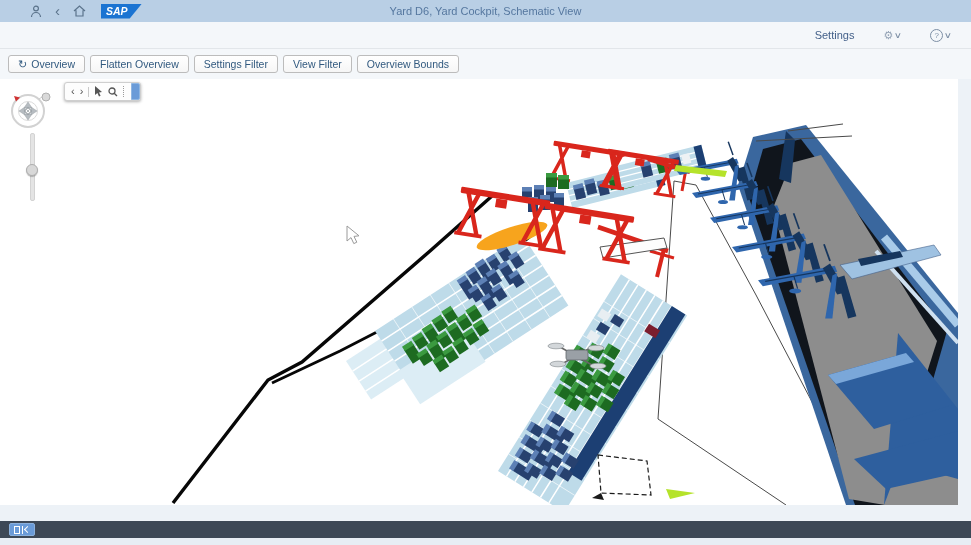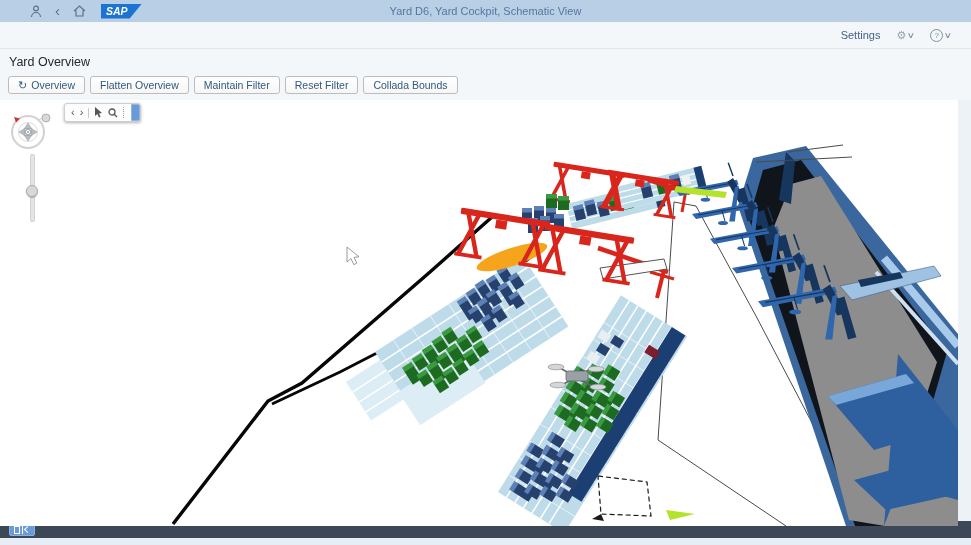--- a/index.html
+++ b/index.html
@@ -8,21 +8,21 @@
   
   .shell{height:22px;background:var(--shell-bg);display:flex;align-items:center;position:relative;flex:0 0 auto;}
   .shell-left{display:flex;align-items:center;gap:13px;margin-left:30px;}
   .shell-icon{background:none;border:none;padding:0;cursor:pointer;display:flex;align-items:center;color:var(--icon-gray);}
   .shell-icon.glyph{font-size:15px;line-height:14px;color:var(--icon-gray);}
   .sap-logo{height:15px;width:36px;background:var(--sap-blue);clip-path:polygon(0 0,100% 0,70% 100%,0 100%);
     color:#fff;font-weight:bold;font-style:italic;font-size:10.5px;display:flex;align-items:center;padding-left:5px;margin-left:2px;}
   .shell-title{position:absolute;left:0;right:0;text-align:center;font-size:11px;color:var(--shell-text);pointer-events:none;}
 
   
-  .subbar{height:26px;background:var(--header-bg);display:flex;align-items:center;justify-content:flex-end;gap:16px;
+  .subbar{height:26px;background:var(--header-bg);display:flex;align-items:center;justify-content:flex-end;gap:29px;
     padding-right:20px;border-bottom:1px solid #e2e6ea;flex:0 0 auto;}
   .settings-link{background:none;border:none;font-size:11px;color:#44618a;cursor:pointer;padding:0;}
   .menu-group{background:none;border:none;display:flex;align-items:center;gap:2px;cursor:pointer;color:#7d8fa5;padding:0;}
   .gear{font-size:11px;opacity:.8;}
   .help-circ{width:11px;height:11px;border:1px solid #7d8fa5;border-radius:50%;font-size:8px;line-height:11px;text-align:center;display:inline-block;}
   .chev{font-size:8px;color:#7d8fa5;transform:scaleX(1.4);}
 
   
   .page-head{background:var(--header-bg);padding:6px 0 6px 8px;flex:0 0 auto;}
   .page-head h1{margin:0 0 7px 1px;font-size:12.5px;font-weight:500;color:#26292c;}
@@ -114,30 +114,29 @@
       <span class="gear">⚙</span>
       <span class="chev">∨</span>
     </button>
     <button class="menu-group">
       <span class="help-circ">?</span>
       <span class="chev">∨</span>
     </button>
   </div>
 
   <div class="page-head">
-    <h1>Yard Overview</h1>
     <div class="btn-row">
       <button>
         <span class="ric">↻</span>
         <span>Overview</span>
       </button>
       <button>Flatten Overview</button>
-      <button>Maintain Filter</button>
-      <button>Reset Filter</button>
-      <button>Collada Bounds</button>
+      <button>Settings Filter</button>
+      <button>View Filter</button>
+      <button>Overview Bounds</button>
     </div>
   </div>
 
   <div class="canvas-row">
     <div class="canvas">
 
       <svg class="scene" width="958" height="426" viewBox="0 0 958 426">
         <defs>
           <g id="gbox">
               <rect y="3" width="11" height="11" class="f-green"></rect>

